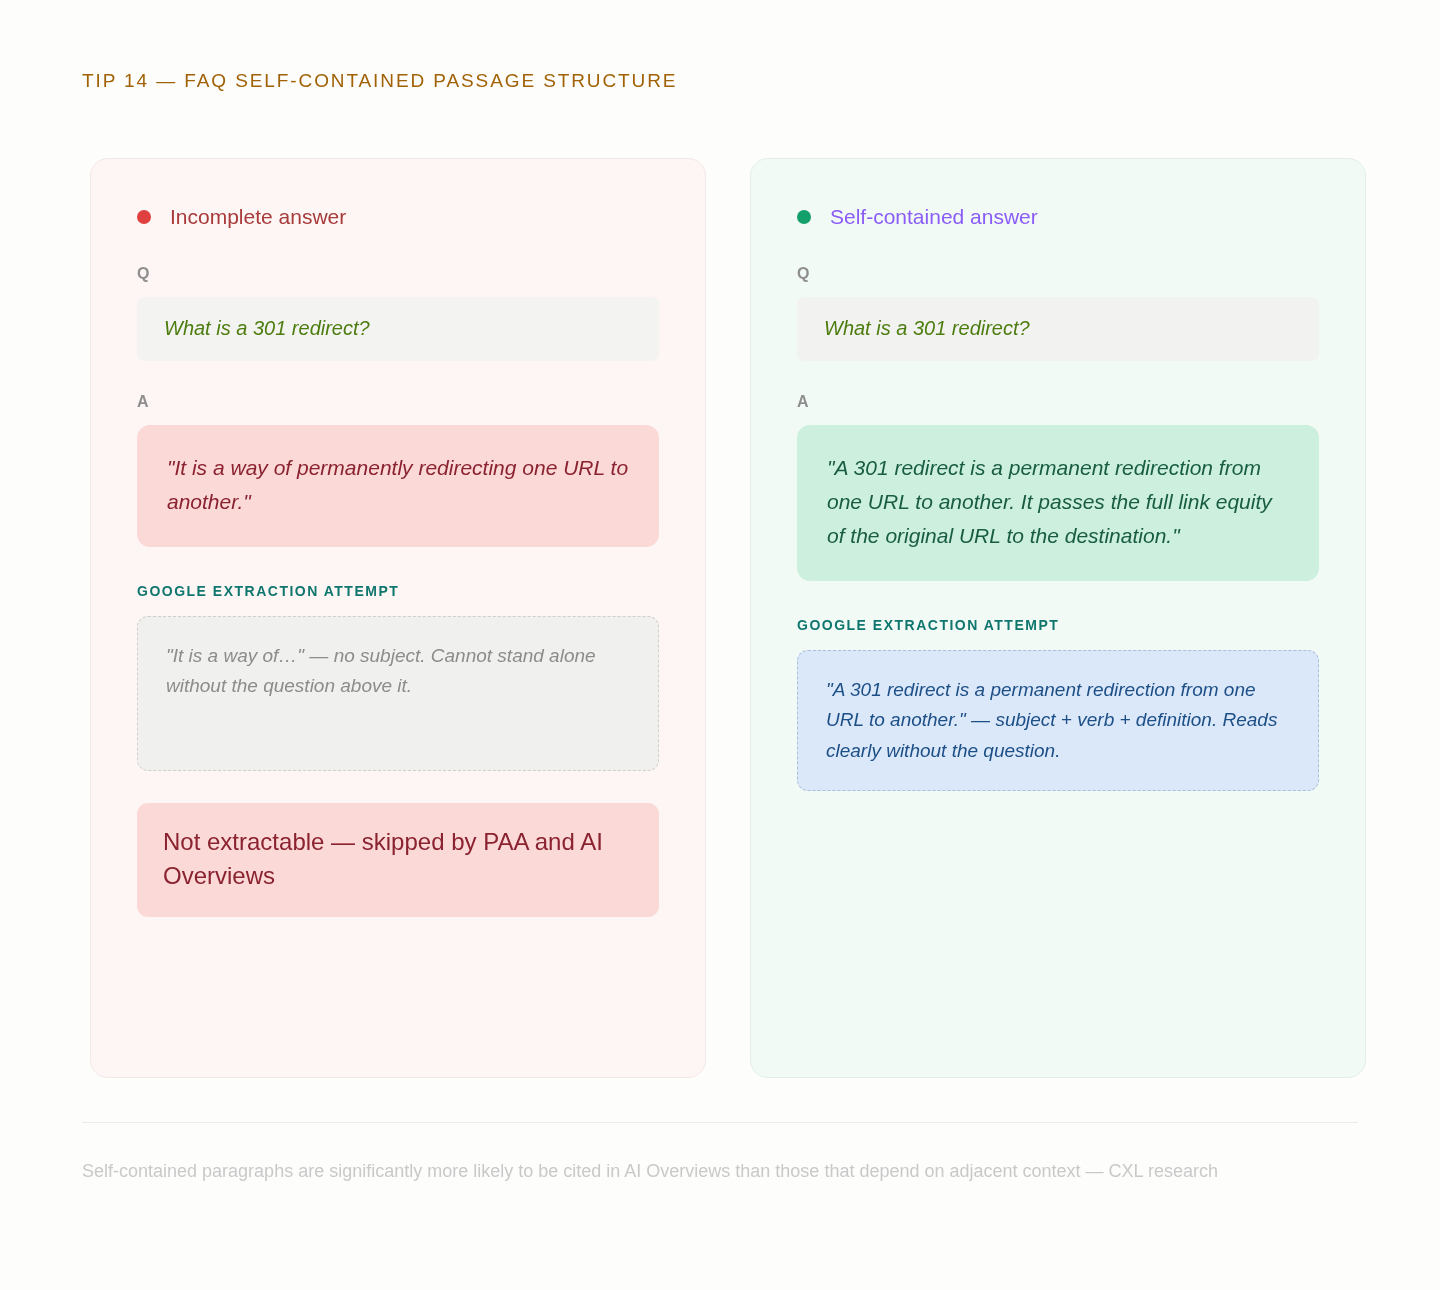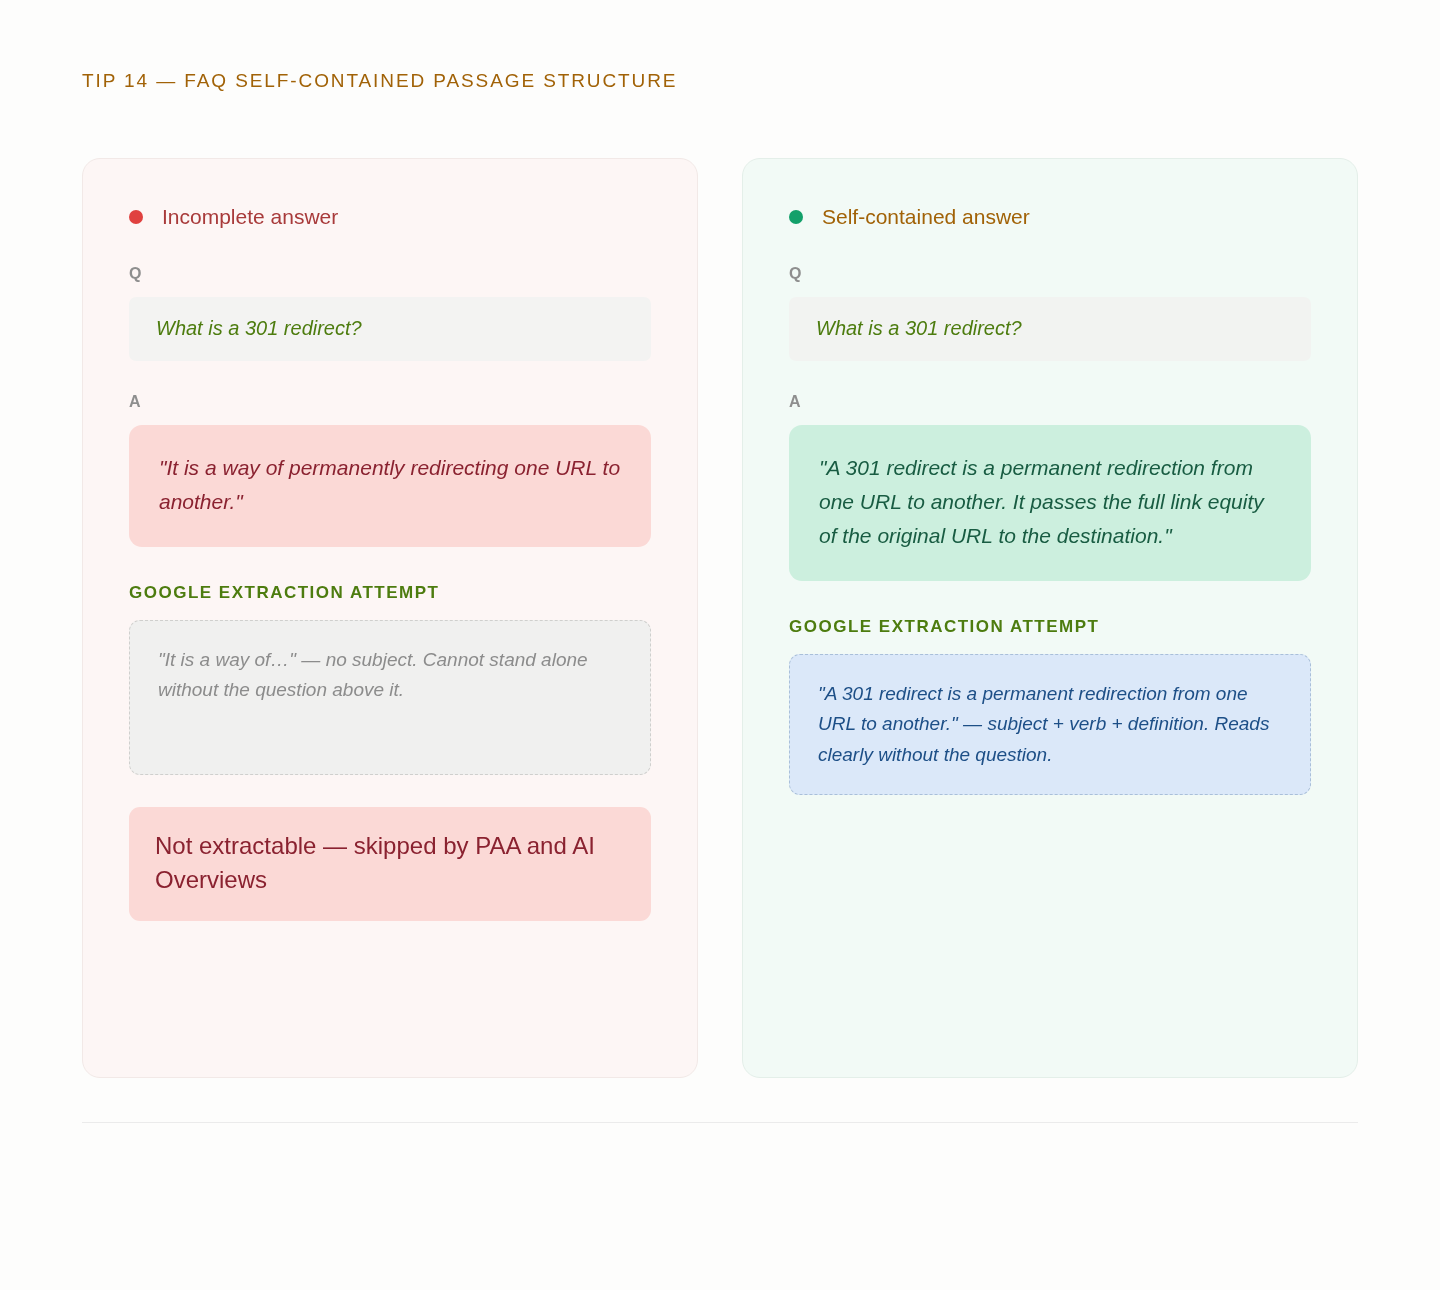--- a/index.html
+++ b/index.html
@@ -30,21 +30,21 @@
     font-size: 19px;
     letter-spacing: 1.9px;
     color: #a16207;
     font-weight: 400;
     white-space: nowrap;
   }
 
   
   .cards {
     position: absolute;
-    left: 82px;
+    left: 90px;
     top: 158px;
     width: 1276px;
     display: flex;
     gap: 44px;
   }
 
   .card {
     width: 616px;
     box-sizing: border-box;
     border-radius: 18px;
@@ -74,21 +74,21 @@
     flex: 0 0 auto;
   }
   .status-dot.red { background: #e0413f; }
   .status-dot.green { background: #13a06a; }
 
   .card-header-label {
     font-size: 21px;
     font-weight: 400;
   }
   .bad .card-header-label { color: #a83a3a; }
-  .good .card-header-label { color: #a16207; }
+  .good .card-header-label { color: #8b5cf6; }
 
   
   .qa-label {
     font-size: 16px;
     font-weight: 700;
     color: #8e8e8e;
     margin-bottom: 14px;
     letter-spacing: 0.2px;
   }
 
@@ -121,24 +121,24 @@
   }
   .answer-box.good-answer {
     background: #ccefde;
     color: #185c42;
   }
 
   
   .section-label {
     margin-top: 36px;
     margin-bottom: 17px;
-    font-size: 17px;
+    font-size: 14px;
     font-weight: 700;
     letter-spacing: 1.5px;
-    color: #4d7c0f;
+    color: #0f766e;
   }
 
   
   .extract-box {
     border-radius: 11px;
     padding: 24px 28px;
     font-size: 19px;
     font-style: italic;
     line-height: 1.6;
     box-sizing: border-box;
@@ -240,14 +240,15 @@
       <div class="section-label">GOOGLE EXTRACTION ATTEMPT</div>
 
       <div class="extract-box blue">"A 301 redirect is a permanent redirection from one URL to another." — subject + verb + definition. Reads clearly without the question.</div>
 
     </div>
 
   </div>
 
   <div class="divider"></div>
 
+  <div class="footer-note">Self-contained paragraphs are significantly more likely to be cited in AI Overviews than those that depend on adjacent context — CXL research</div>
 
 </div>
 
 </body></html>

